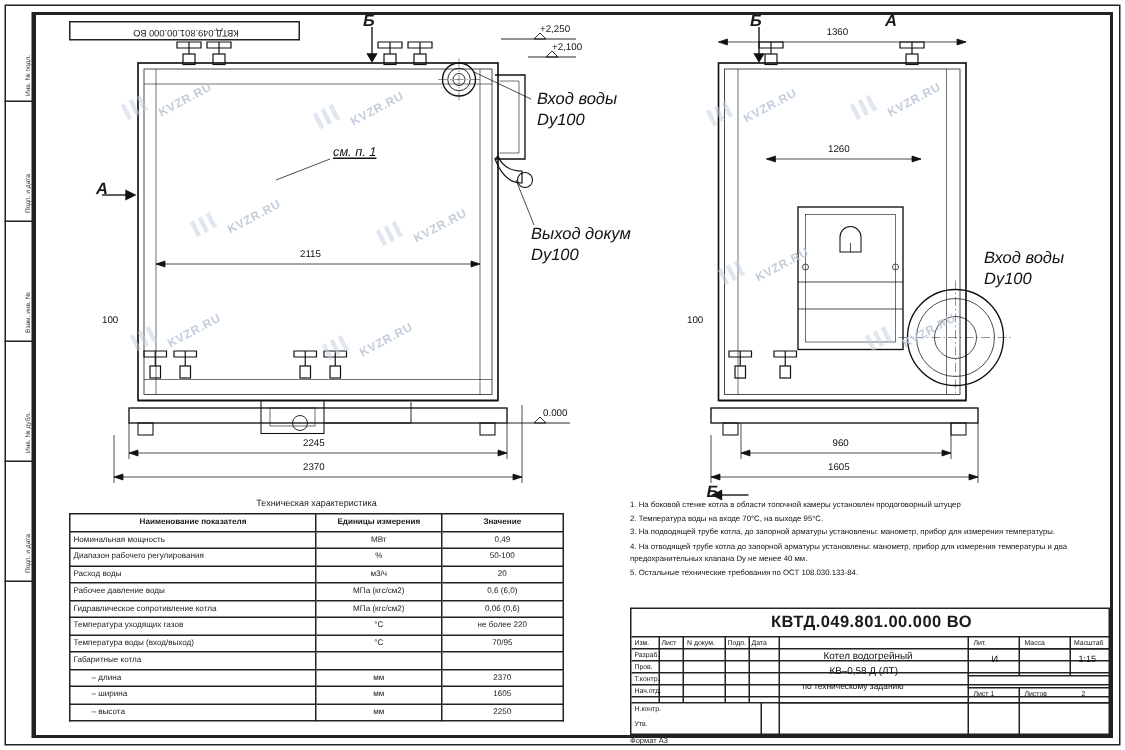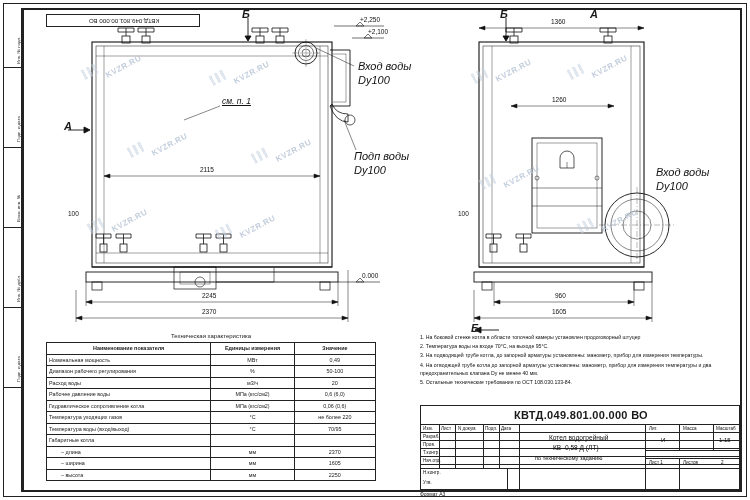--- a/index.html
+++ b/index.html
@@ -267,21 +267,21 @@
 
     <span class="letter" style="left:218px;top:-2px;">Б</span>
     <span class="letter" style="left:40px;top:110px;">А</span>
     <span class="letter" style="left:476px;top:-2px;">Б</span>
     <span class="letter" style="left:447px;top:312px;">Б</span>
     <span class="letter" style="left:566px;top:-2px;">А</span>
 
     <span class="lbl big" style="left:334px;top:50px;">Вход воды</span>
     <span class="lbl big" style="left:334px;top:64px;">Dy100</span>
 
-    <span class="lbl big" style="left:330px;top:140px;">Подп воды</span>
+    <span class="lbl big" style="left:330px;top:140px;">Выход докум</span>
     <span class="lbl big" style="left:330px;top:154px;">Dy100</span>
 
     <span class="lbl big" style="left:632px;top:156px;">Вход воды</span>
     <span class="lbl big" style="left:632px;top:170px;">Dy100</span>
 
     <span class="lbl" style="left:198px;top:86px;text-decoration:underline;">см. п. 1</span>
 
     <span class="dim" style="left:336px;top:6px;">+2,250</span>
     <span class="dim" style="left:344px;top:18px;">+2,100</span>
     <span class="dim" style="left:338px;top:262px;">0.000</span>

